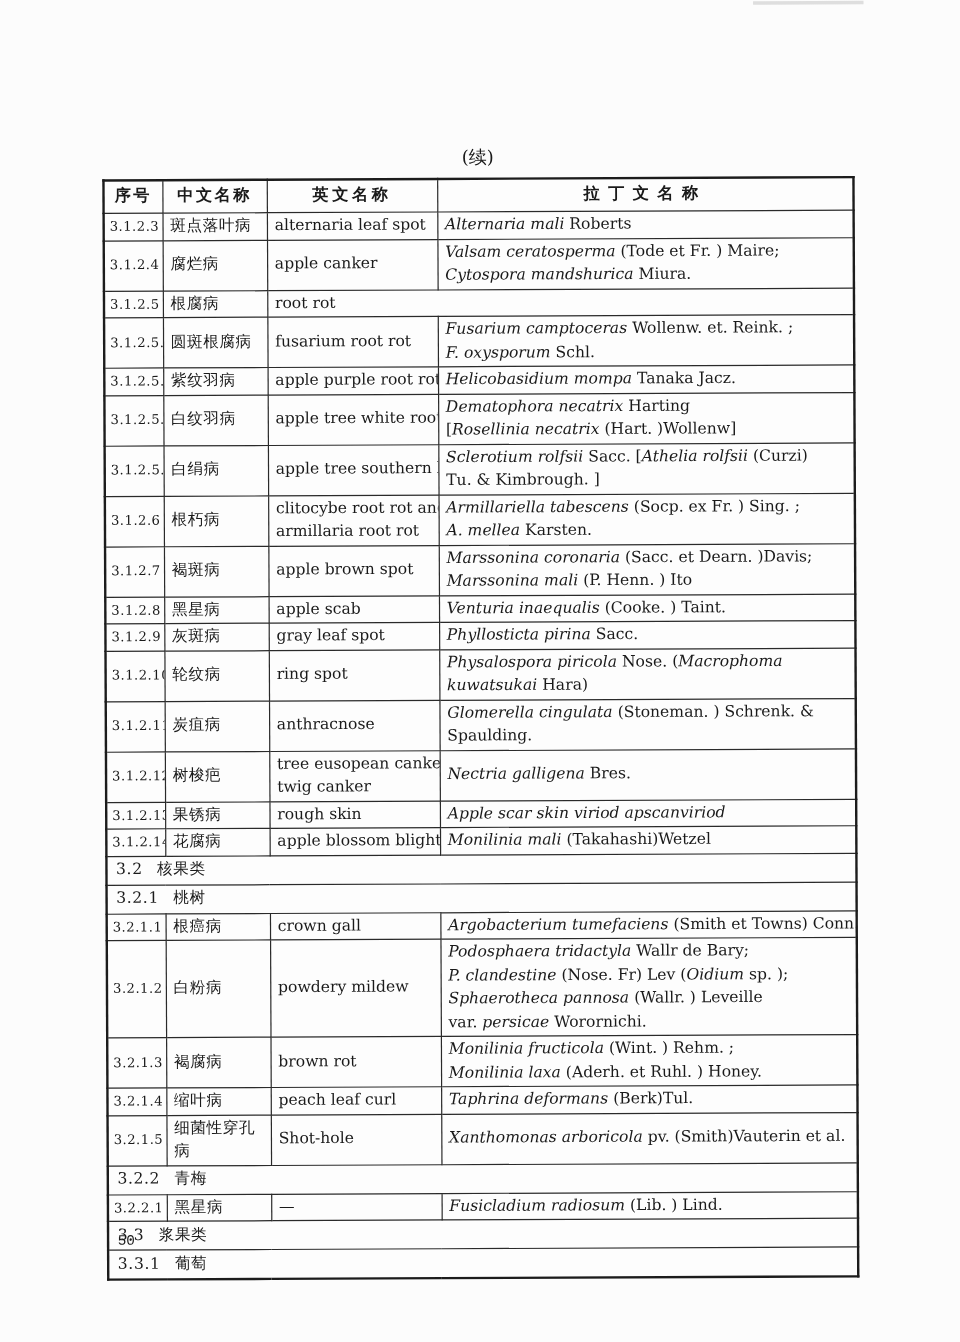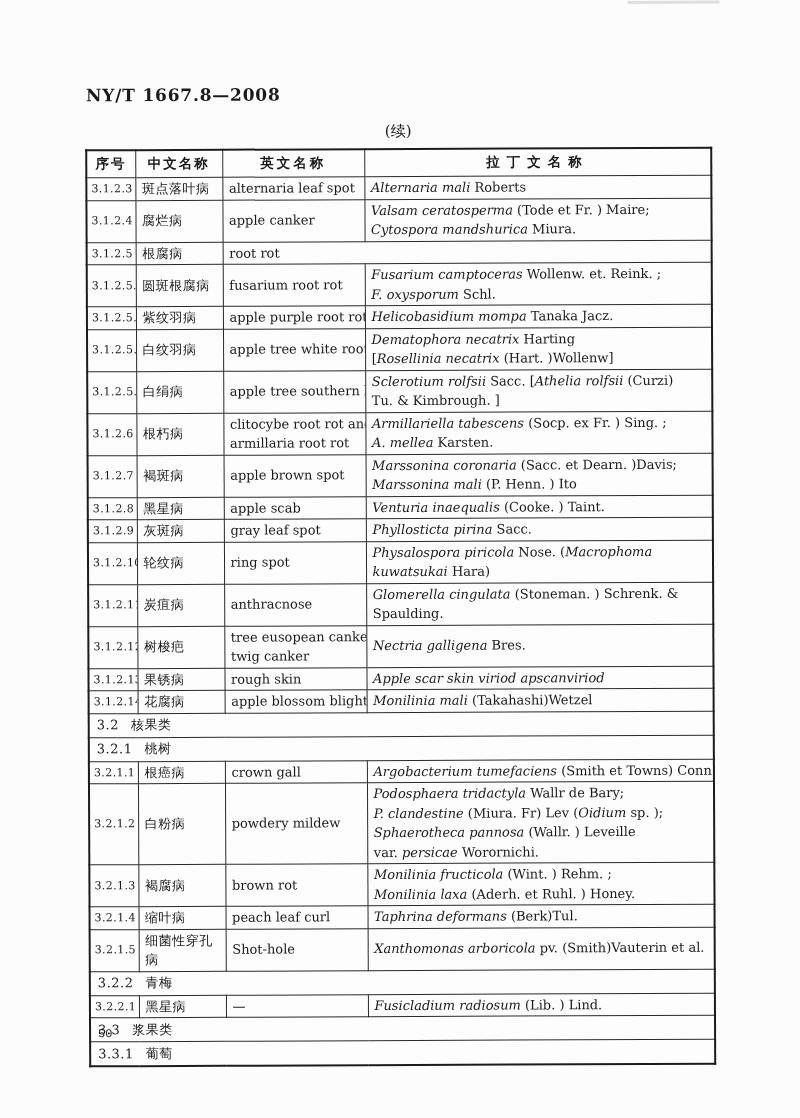--- a/index.html
+++ b/index.html
@@ -86,21 +86,20 @@
     font-size: 12px;
     font-family: Liberation Mono, monospace;
   }
 </style>
 </head>
 <body>
 
 <div class="sheet">
   <div class="edge-shadow"></div>
 
-  <div class="doc-number">NY/T 1667.8—2008</div>
   <div class="continued">(续)</div>
 
   <table class="disease">
     <colgroup>
       <col class="c-no">
         <col class="c-cn">
         <col class="c-en">
         <col class="c-la">
     </colgroup>
     <thead>
@@ -296,21 +295,21 @@
           </td>
         </tr>
         <tr>
           <td class="cell-no">3.2.1.2</td>
           <td class="cell-cn">白粉病</td>
           <td class="cell-en">
             <div class="line">powdery mildew</div>
           </td>
           <td class="cell-la">
             <div class="line"><span class="seg-i">Podosphaera tridactyla</span><span class="seg-r"> Wallr de Bary;</span></div>
-            <div class="line"><span class="seg-i">P. clandestine</span><span class="seg-r"> (Miura. Fr) Lev (</span><span class="seg-i">Oidium</span><span class="seg-r"> sp. );</span></div>
+            <div class="line"><span class="seg-i">P. clandestine</span><span class="seg-r"> (Nose. Fr) Lev (</span><span class="seg-i">Oidium</span><span class="seg-r"> sp. );</span></div>
             <div class="line"><span class="seg-i">Sphaerotheca pannosa</span><span class="seg-r"> (Wallr. ) Leveille</span></div>
             <div class="line"><span class="seg-r">var. </span><span class="seg-i">persicae</span><span class="seg-r"> Worornichi.</span></div>
           </td>
         </tr>
         <tr>
           <td class="cell-no">3.2.1.3</td>
           <td class="cell-cn">褐腐病</td>
           <td class="cell-en">
             <div class="line">brown rot</div>
           </td>

